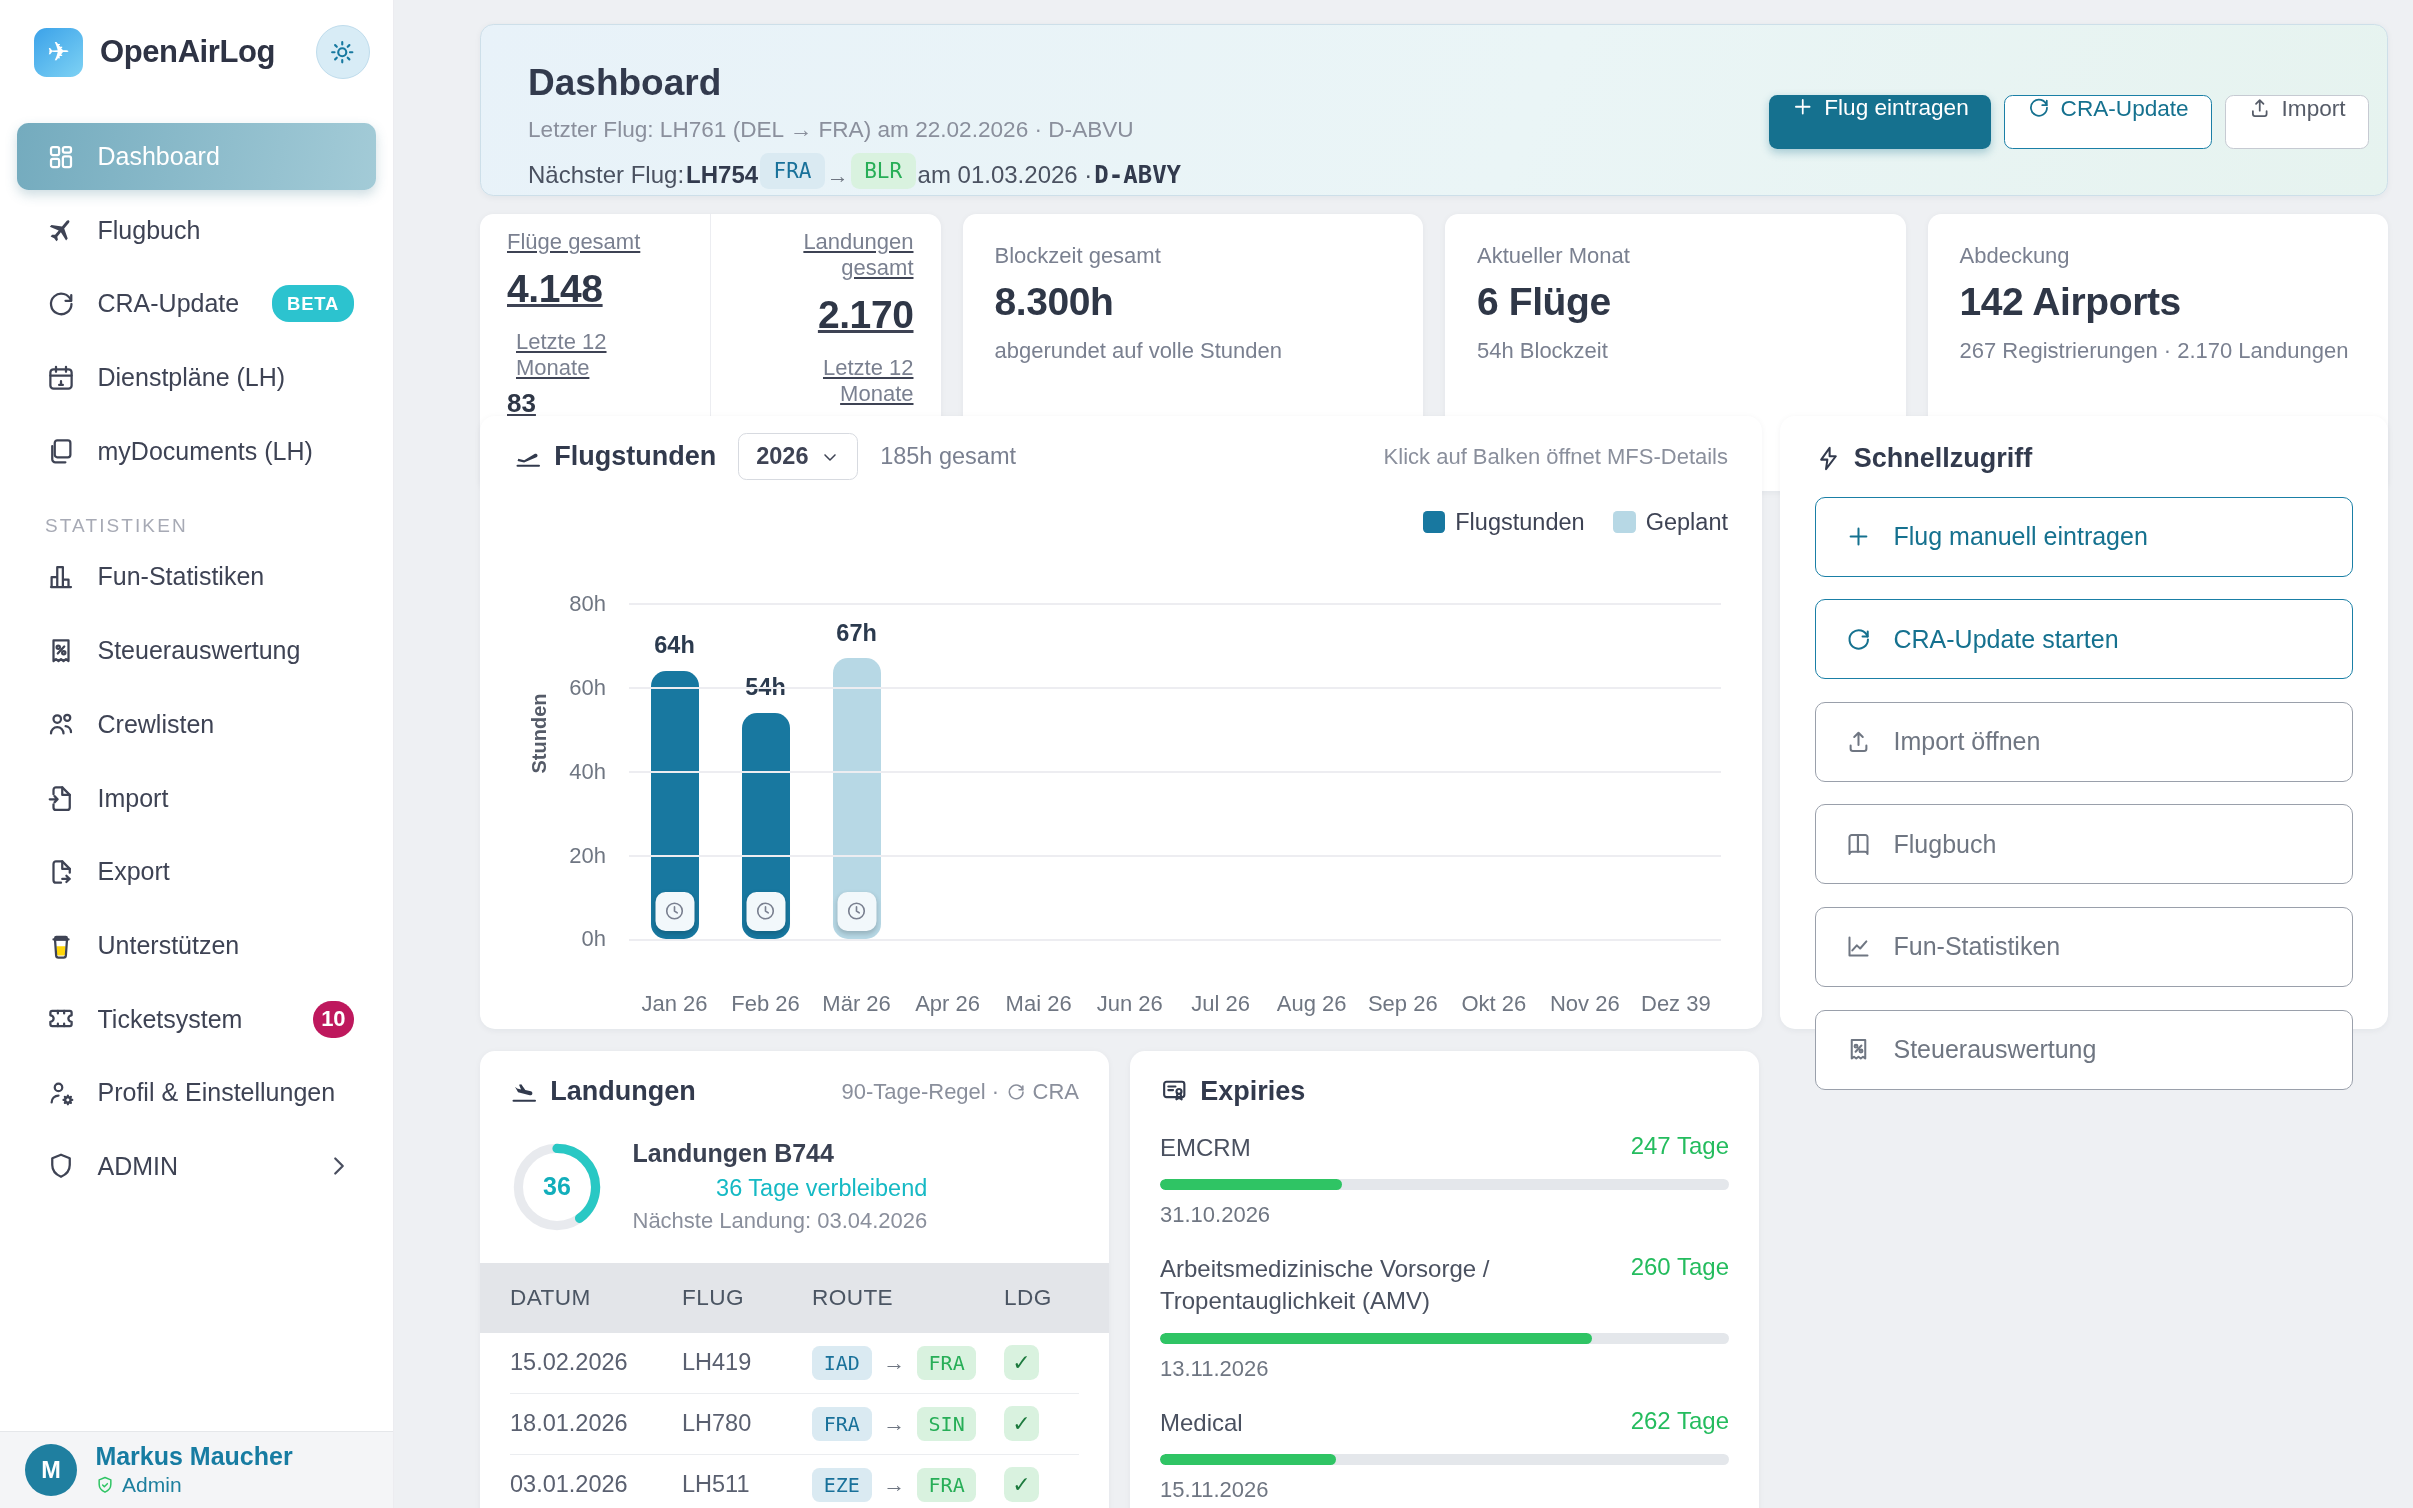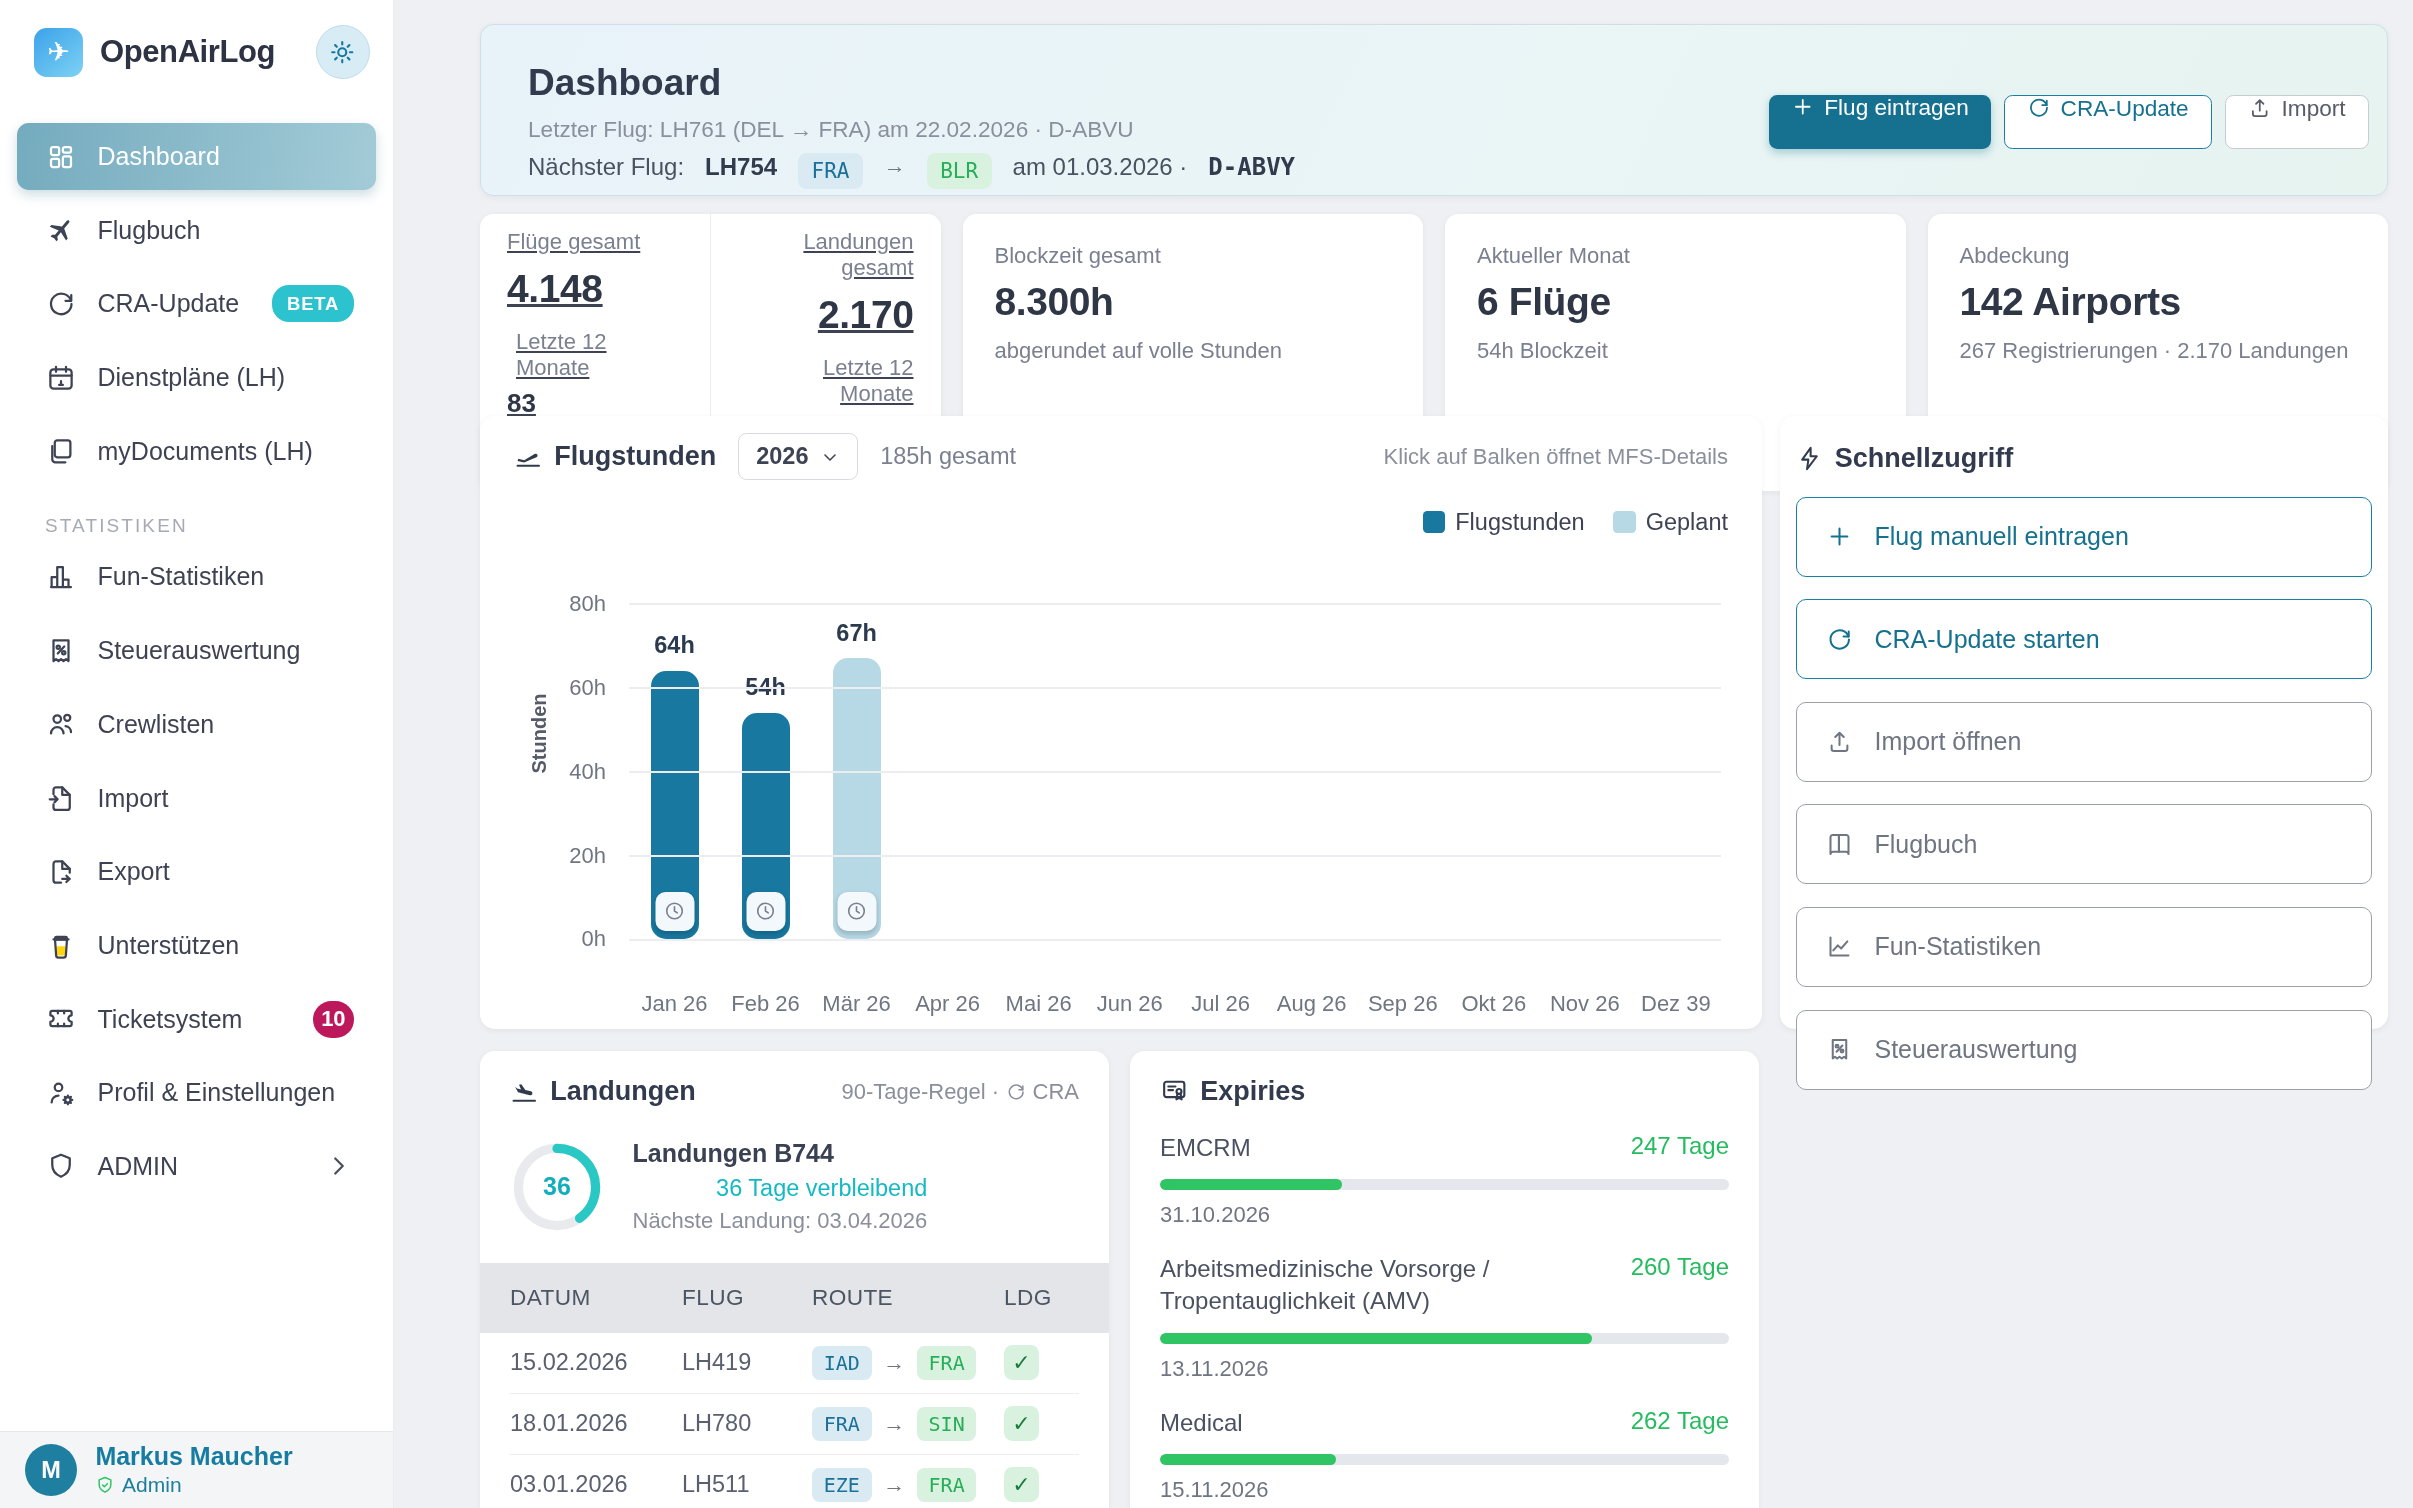--- a/index.html
+++ b/index.html
@@ -29,21 +29,21 @@
   .user-role { display:flex; align-items:center; gap:6.7px; color:#1C7F9E; font-size:21px; margin-top:3.4px; }
   .user-role svg { width:20px; height:20px; color:#2FC464; }
 
   
   .card { position:absolute; background:#fff; border-radius:15px; box-shadow:0 1.7px 6.7px rgba(20,30,50,.05); }
 
   
   .header-card { left:480px; top:23.5px; width:1908px; height:172px; background:linear-gradient(115deg,#E8F2F9 0%,#EAF5F6 55%,#E6F3EF 100%); border:1.7px solid #CDDFE9; border-radius:13.4px; padding:37px 42px 0 47px; }
   .page-title { font-size:37px; font-weight:bold; color:#323A4D; }
   .last-flight { margin-top:13.4px; font-size:22.6px; color:#8A8F9C; }
-  .next-flight { margin-top:10px; font-size:24px; color:#4A5160; display:flex; align-items:flex-start; gap:21px; }
+  .next-flight { margin-top:10px; font-size:24px; color:#4A5160; display:flex; align-items:flex-end; gap:2px; }
   .next-flight b { color:#323A4D; }
   .ap-badge { font-size:21px; padding:5.9px 13.4px; border-radius:8.4px; }
   .ap-dep { background:#DAEAF2; color:#19719A; }
   .ap-arr { background:#D9F2DF; color:#27AE57; }
   .reg { font-weight:bold; color:#323A4D; }
   .header-actions { position:absolute; right:18.4px; top:70px; display:flex; gap:13.4px; }
   .btn { display:flex; gap:10px; height:54px; padding:0 22px; border-radius:8.4px; font-size:22.6px; cursor:pointer; white-space:nowrap; }
   .btn svg { width:23.5px; height:23.5px; }
   .btn-primary { background:#15718F; color:#fff; box-shadow:0 3.4px 8.4px rgba(21,113,143,.3); }
   .btn-outline-teal { background:#fff; border:1.7px solid #1A7FA6; color:#15718F; }
@@ -80,21 +80,21 @@
   .months { position:absolute; left:115px; right:6.7px; top:50px; bottom:0; display:flex; }
   .month { position:relative; flex:1; height:100%; }
   .bar { position:absolute; bottom:0; left:50%; transform:translateX(-50%); width:48px; border-radius:15px; cursor:pointer; }
   .bar-label { position:absolute; left:50%; transform:translateX(-50%); font-size:23.5px; font-weight:bold; color:#2B3A4E; white-space:nowrap; }
   .clock-chip { position:absolute; bottom:8.4px; left:50%; transform:translateX(-50%); width:39px; height:39px; background:#F2F8FB; border-radius:10px; box-shadow:0 2.5px 5px rgba(0,0,0,.18); display:flex; align-items:center; justify-content:center; color:#7A8090; }
   .clock-chip svg { width:22px; height:22px; }
   .month-labels { position:absolute; left:115px; right:6.7px; top:437px; display:flex; }
   .month-labels div { flex:1; text-align:center; font-size:22px; color:#6F7682; }
 
   
-  .quick-card { left:1780px; top:416px; width:608px; height:613px; padding:27px 16px; }
+  .quick-card { left:1780px; top:416px; width:608px; height:613px; padding:27px 35px; }
   .quick-title { display:flex; align-items:center; gap:11.7px; font-size:27px; font-weight:bold; color:#323A4D; }
   .quick-title svg { width:27px; height:27px; }
   .quick-btn { display:flex; align-items:center; gap:22px; height:80px; border-radius:10px; border:1.7px solid #9AA0AB; color:#6F7682; font-size:25px; padding:0 28.5px; margin-top:22.6px; cursor:pointer; background:#fff; }
   .quick-btn svg { width:27px; height:27px; }
   .quick-btn.primary { border-color:#1A7FA6; color:#15718F; }
 
   
   .landings-card { left:480px; top:1051px; width:629px; height:536px; padding:25px 30px; }
   .panel-head { display:flex; align-items:center; }
   .panel-title { display:flex; align-items:center; gap:11.7px; font-size:27px; font-weight:bold; color:#323A4D; }

